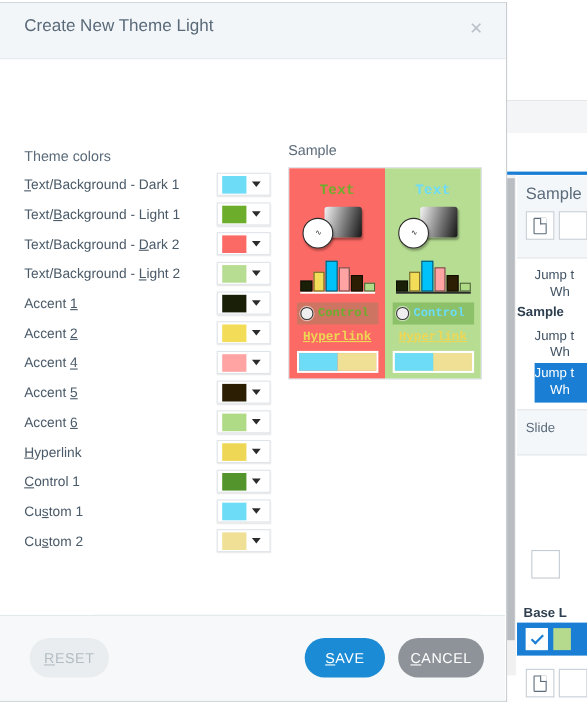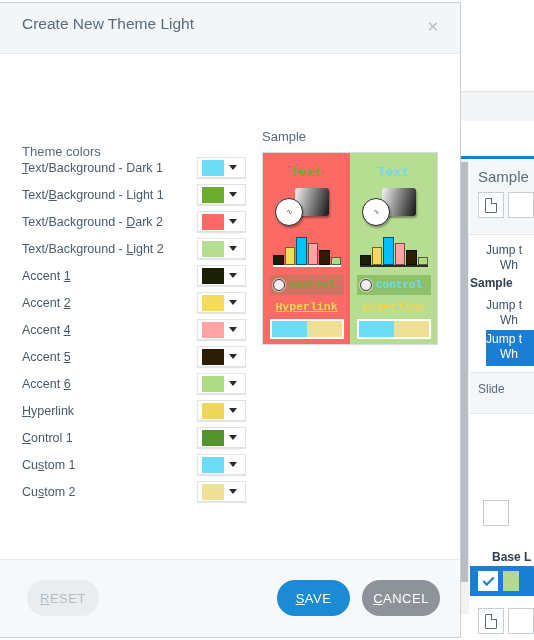--- a/index.html
+++ b/index.html
@@ -126,21 +126,21 @@
     position: absolute; left: 478px; top: 382px;
     font-size: 12px; color: #5b6b7b;
     white-space: nowrap;
   }
   .layer-empty-box {
     position: absolute; left: 483px; top: 500px;
     width: 26px; height: 26px;
     border: 1px solid #c3ccd4; background: #fff;
   }
   .baselayer-label {
-    position: absolute; left: 470px; top: 550px;
+    position: absolute; left: 454px; top: 550px;
     font-size: 12px; font-weight: bold; color: #2e3f50;
     white-space: nowrap;
     margin-left: 22px;
   }
   .layer-sel-row {
     position: absolute; left: 470px; top: 566px;
     width: 64px; height: 30px;
     background: #1a7fd4;
     display: flex; align-items: center; padding-left: 8px; gap: 5px;
   }
@@ -197,21 +197,21 @@
     cursor: pointer;
   }
 
   .dlg-body { position: relative; height: 505px; background: #fff; }
 
   .sec-label {
     position: absolute;
     font-size: 13px; color: #5a6a79;
     white-space: nowrap;
   }
-  .sec-theme { left: 22px; top: 90px; }
+  .sec-theme { left: 22px; top: 80px; }
   .sec-sample { left: 262px; top: 75px; }
 
   .color-rows { position: absolute; left: 22px; top: 100px; }
   .color-row {
     position: relative;
     height: 27px;
     display: flex; align-items: center;
   }
   .cr-label {
     width: 175px;

